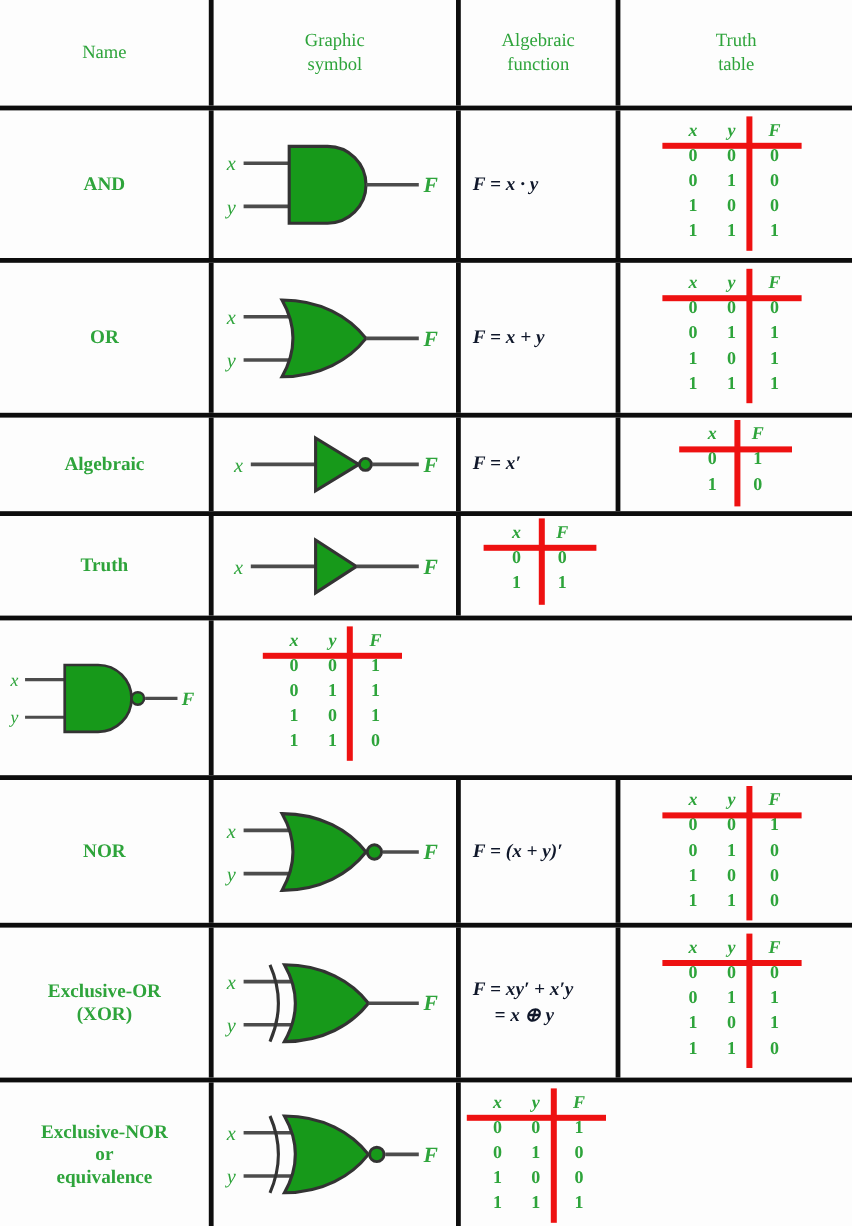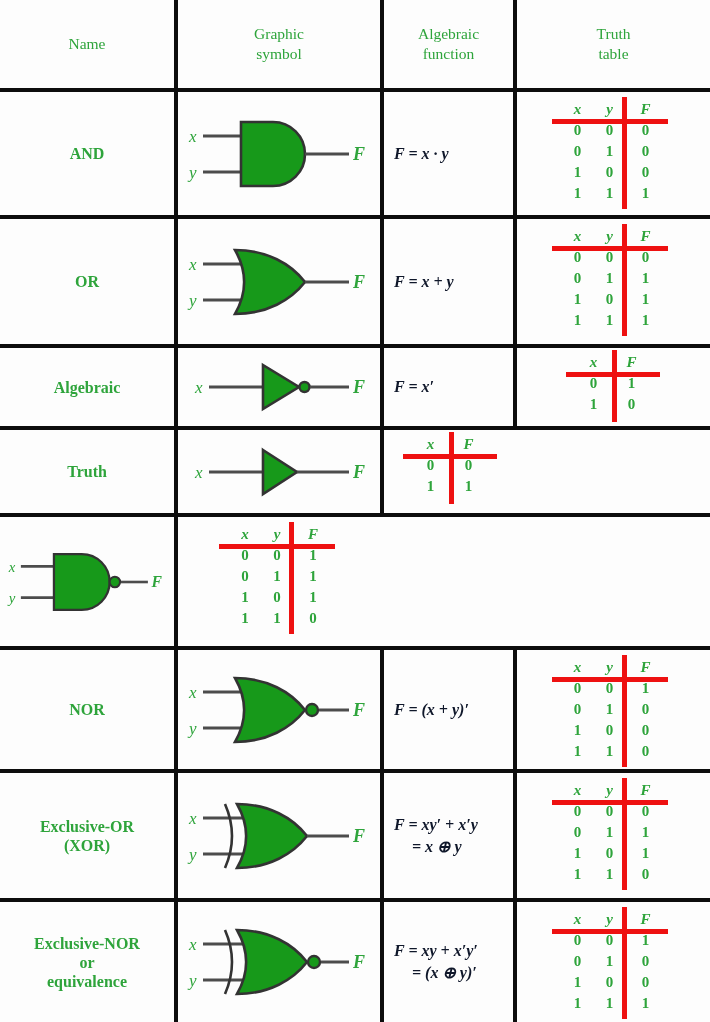--- a/index.html
+++ b/index.html
@@ -330,24 +330,20 @@
         <text x="10" y="76">y</text>
         <line class="w" x1="24" y1="34" x2="68" y2="34"></line>
           <line class="w" x1="24" y1="70" x2="68" y2="70"></line>
         <path class="xc" d="M46 20 Q60 52 46 84"></path>
         <path class="g" d="M58 20 C90 20 114 34 128 52 C114 70 90 84 58 84 C70 63 70 41 58 20 Z"></path>
         <circle class="b" cx="135" cy="52" r="6"></circle>
         <line class="w" x1="142" y1="52" x2="170" y2="52"></line>
         <text class="sf" x="174" y="58">F</text>
       </svg>
     </div>
-    <div class="cell c3 fn-cell">
-      <div>F = xy + x′y′</div>
-      <div class="fn2">= (x ⊕ y)′</div>
-    </div>
     <div class="cell tt-cell">
       <div class="tt tt3">
         <span class="h">x</span>
           <span class="h">y</span>
           <span class="h">F</span>
         <span>0</span>
           <span>0</span>
           <span>1</span>
         <span>0</span>
           <span>1</span>

